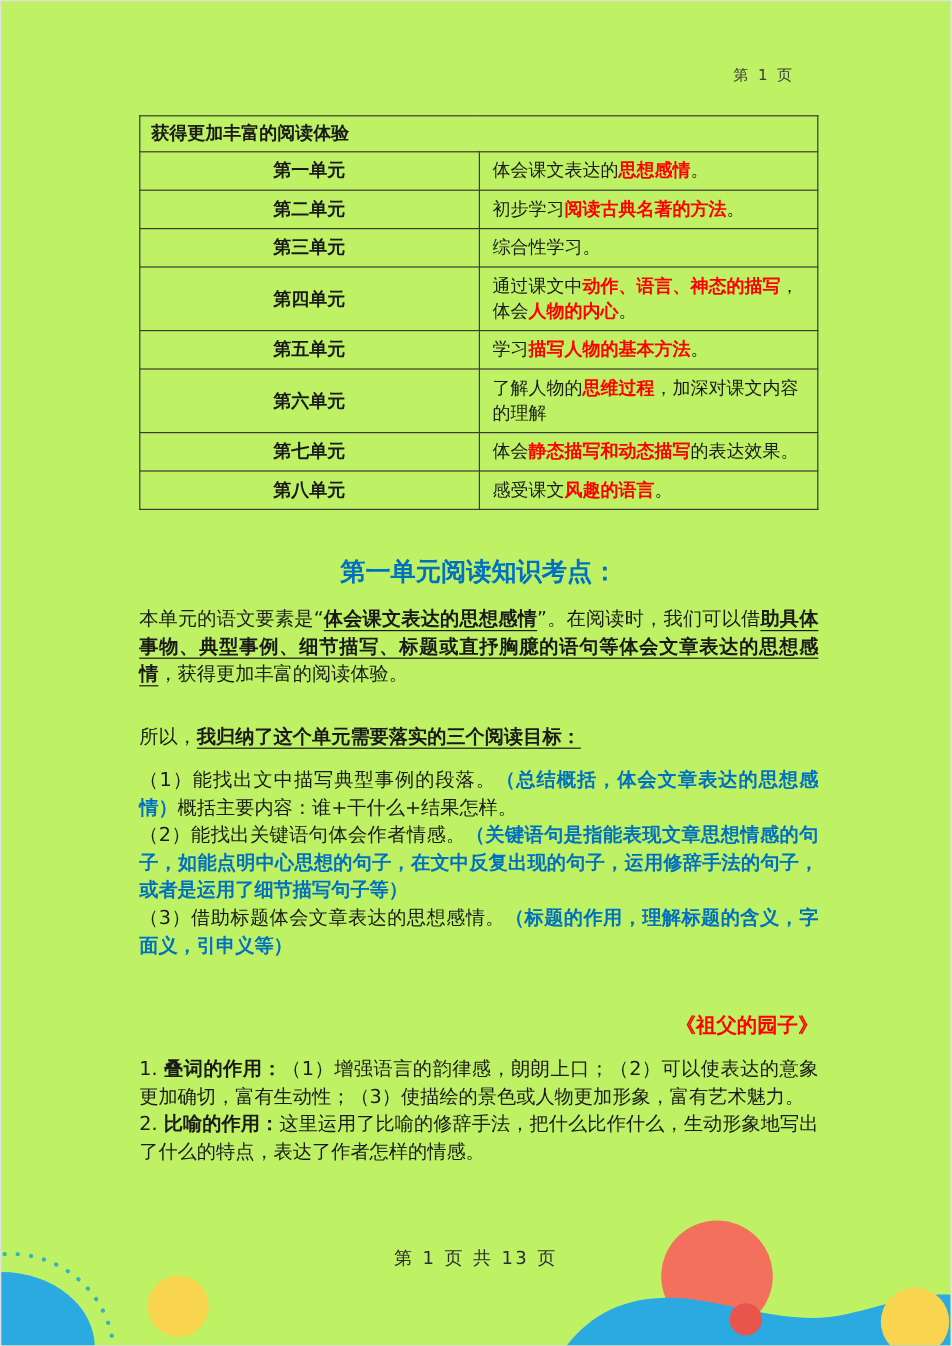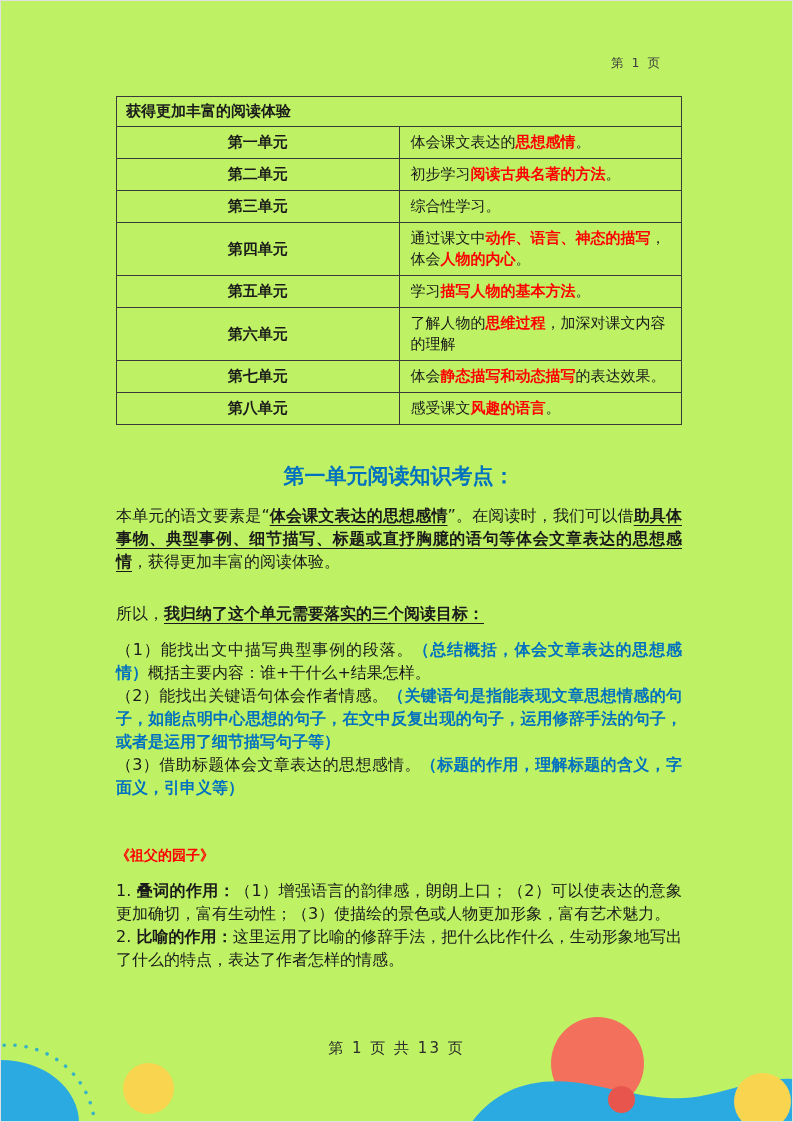--- a/index.html
+++ b/index.html
@@ -40,21 +40,21 @@
   
   .sec-heading { margin: 37px 0 0 0; color: #0070c0; font-size: 21px; font-weight: bold; line-height: 28px; text-align: center; }
 
   
   .body-p { font-size: 16px; line-height: 23px; margin: 0; text-align: justify; }
   .p-intro { margin-top: 14px; }
   .p-goals-lead { margin-top: 29px; }
   .p-goal1 { margin-top: 13px; }
 
   
-  .lesson-heading { margin: 44px 0 0 0; color: #ff0000; font-size: 14px; font-weight: bold; line-height: 24px; }
+  .lesson-heading { margin: 44px 0 0 0; color: #ff0000; font-size: 17px; font-weight: bold; line-height: 24px; text-align: right; }
   .p-lesson1 { margin-top: 12px; }
 
   
   .seg-red  { color: #ff0000; }
   .seg-blue { color: #0070c0; }
   .seg-bold { font-weight: bold; margin-top: 28px; }
   .seg-u    { text-decoration: underline; text-underline-offset: 4px; }
 
   
   .deco { position: absolute; z-index: 1; }

